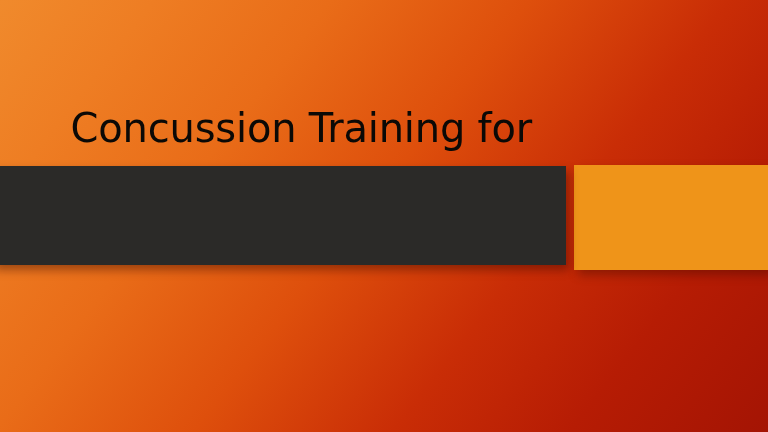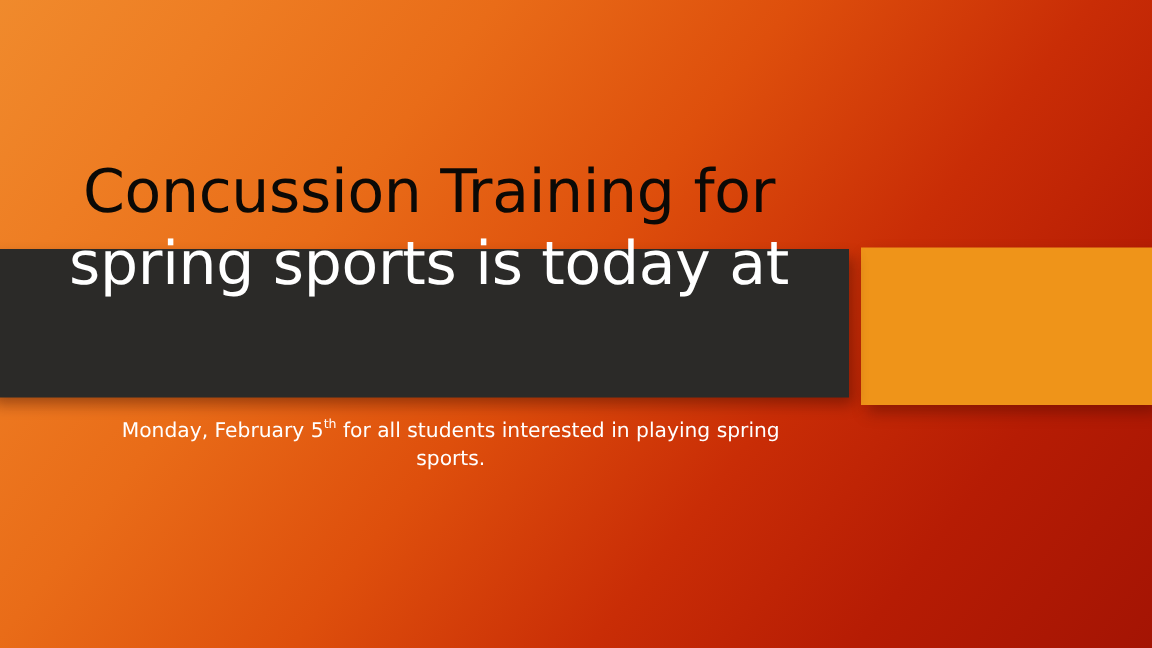--- a/index.html
+++ b/index.html
@@ -47,21 +47,21 @@
     background: #2B2A28;
     box-shadow: 3px 5px 9px rgba(50, 6, 2, 0.42);
   }
 
   
   .title {
     position: absolute;
     left: 40px;
     top: 104px;
     width: 492px;
-    text-align: center;
+    text-align: right;
     font-size: 40px;
     line-height: 48px;
     font-weight: 400;
     letter-spacing: -0.2px;
     white-space: nowrap;
   }
 
   .title-line {
     display: block;
   }
@@ -97,20 +97,16 @@
 <body>
 
 <div class="slide">
 
   <div class="accent-block"></div>
 
   <div class="title-band"></div>
 
   <div class="title">
     <span class="title-line dark">Concussion Training for</span>
-    <span class="title-line light">spring sports is today at</span>
   </div>
 
-  <div class="subtitle">
-    <span>Monday, February 5</span><sup>th</sup><span> for all students interested in playing spring sports.</span>
-  </div>
 
 </div>
 
 </body></html>

